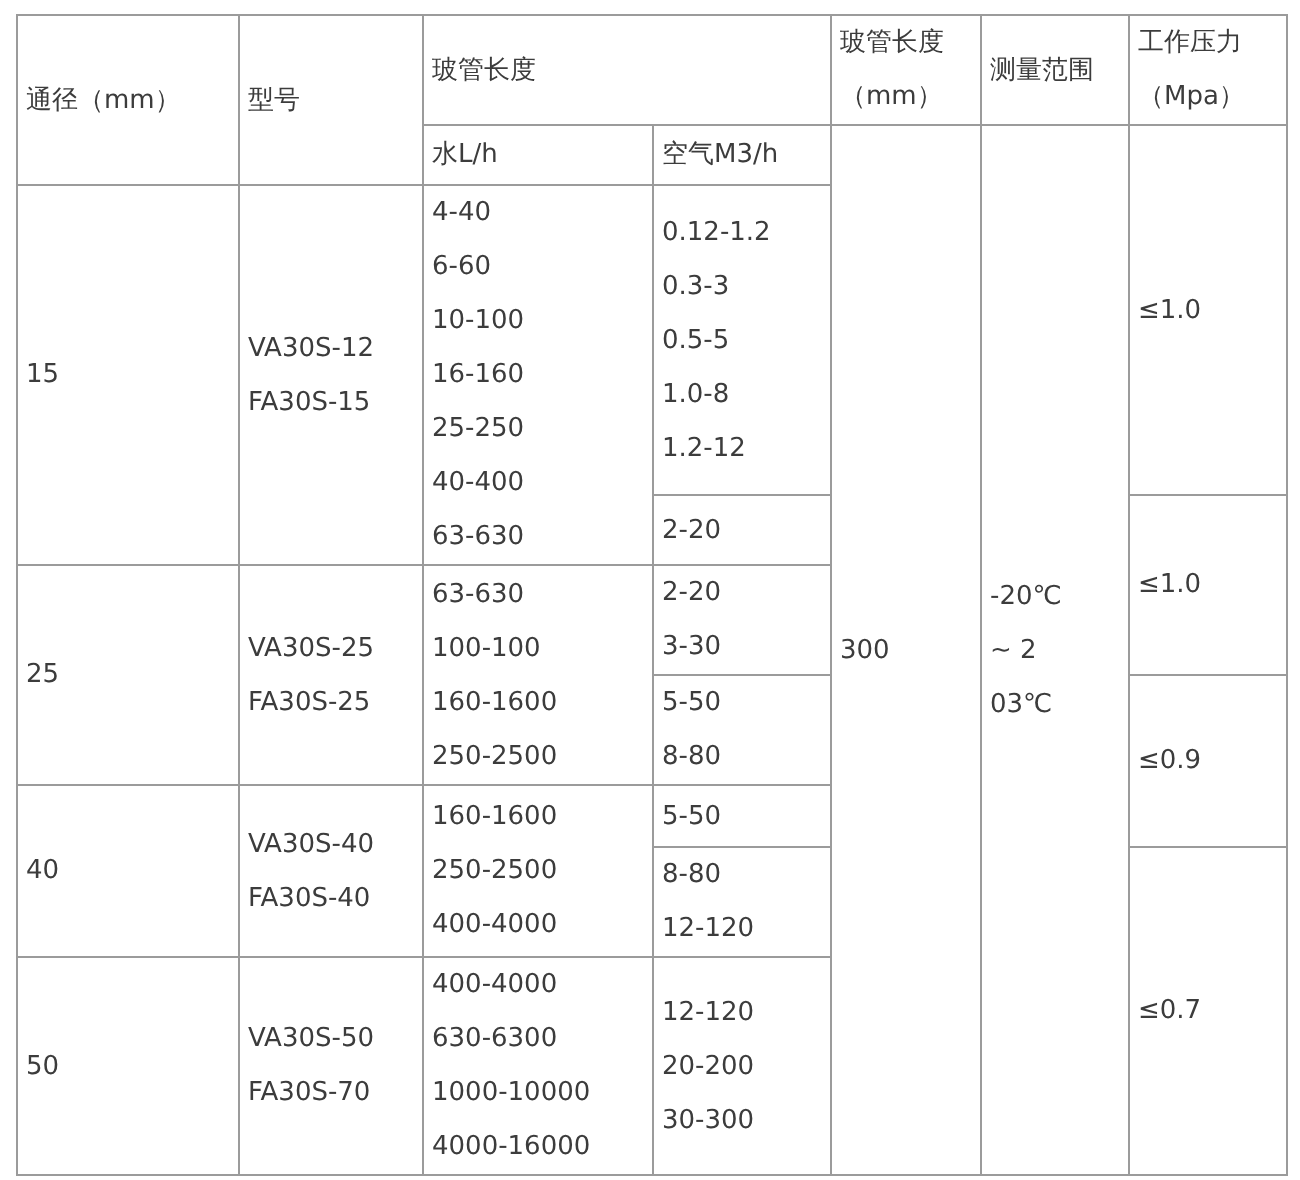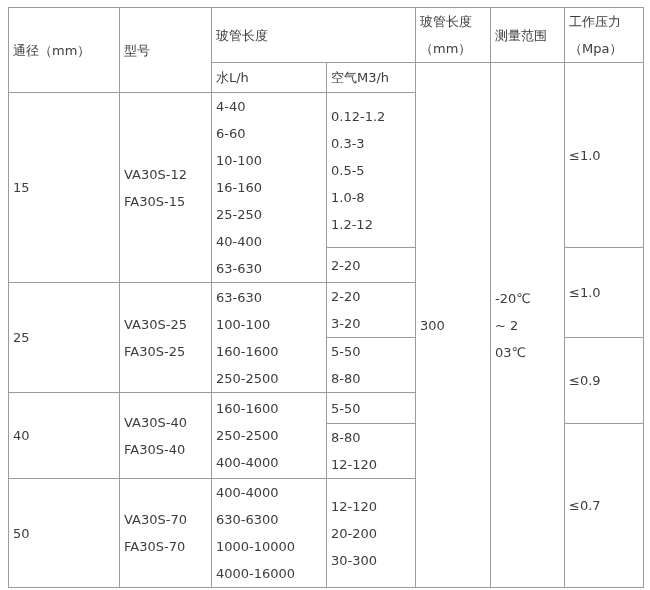--- a/index.html
+++ b/index.html
@@ -115,21 +115,21 @@
             <div>FA30S-25</div>
           </td>
       <td rowspan="2">
             <div>63-630</div>
             <div>100-100</div>
             <div>160-1600</div>
             <div>250-2500</div>
           </td>
       <td>
             <div>2-20</div>
-            <div>3-20</div>
+            <div>3-30</div>
           </td>
     </tr>
 
     <tr style="height:54px">
       <td>
             <div>5-50</div>
             <div>8-80</div>
           </td>
       <td rowspan="2">≤0.9</td>
     </tr>
@@ -154,21 +154,21 @@
       <td>
             <div>8-80</div>
             <div>12-120</div>
           </td>
       <td rowspan="2">≤0.7</td>
     </tr>
 
     <tr style="height:105px">
       <td>50</td>
       <td>
-            <div>VA30S-70</div>
+            <div>VA30S-50</div>
             <div>FA30S-70</div>
           </td>
       <td>
             <div>400-4000</div>
             <div>630-6300</div>
             <div>1000-10000</div>
             <div>4000-16000</div>
           </td>
       <td>
             <div>12-120</div>

